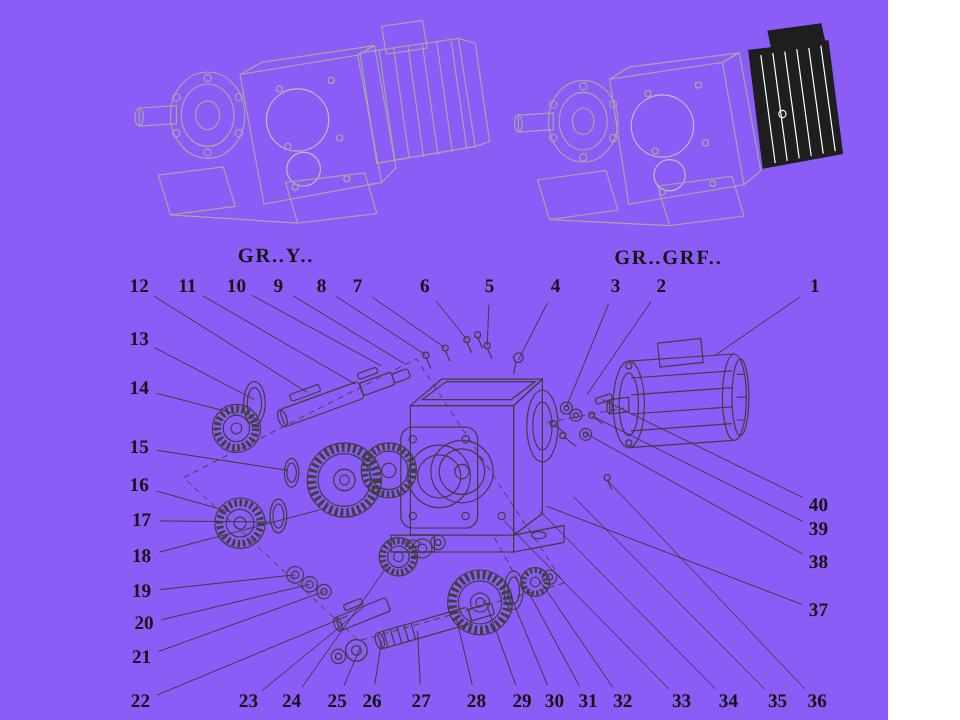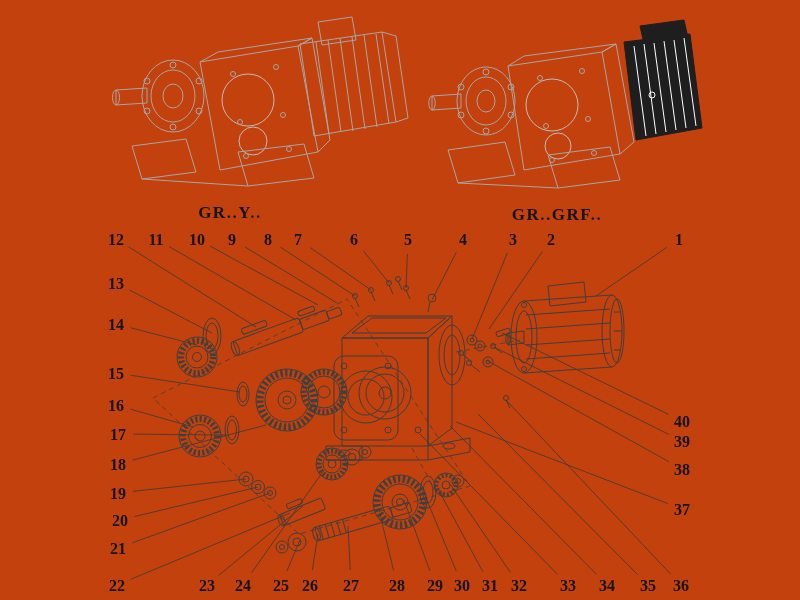--- a/index.html
+++ b/index.html
@@ -1,16 +1,16 @@
 <!DOCTYPE html>
 <html><head>
 <meta charset="utf-8">
 <style>
   html,body{margin:0;padding:0;background:#ffffff;width:800px;height:600px;overflow:hidden;}
-  .stage{position:relative;width:800px;height:600px;background:#c2410c;}
+  .stage{position:relative;width:740px;height:600px;background:#8b5cf6;}
   svg{display:block;}
   .faint{stroke:#a6a6a6;fill:none;}
   .faint2{stroke:#bdbdbd;fill:none;}
   .ink{stroke:#3f3f3f;fill:none;}
   .teeth{fill:none;stroke:#3f3f3f;}
   .dash{stroke-dasharray:5 4;}
   .dark{fill:#1e1e1e;stroke:#1e1e1e;}
   .finline{stroke:#ffffff;fill:none;stroke-width:1;}
   .leader{stroke:#3a3a3a;stroke-width:0.8;fill:none;}
   .callout-num{font-family:"Liberation Serif",serif;font-weight:bold;font-size:16px;fill:#151515;text-anchor:middle;dominant-baseline:central;}

